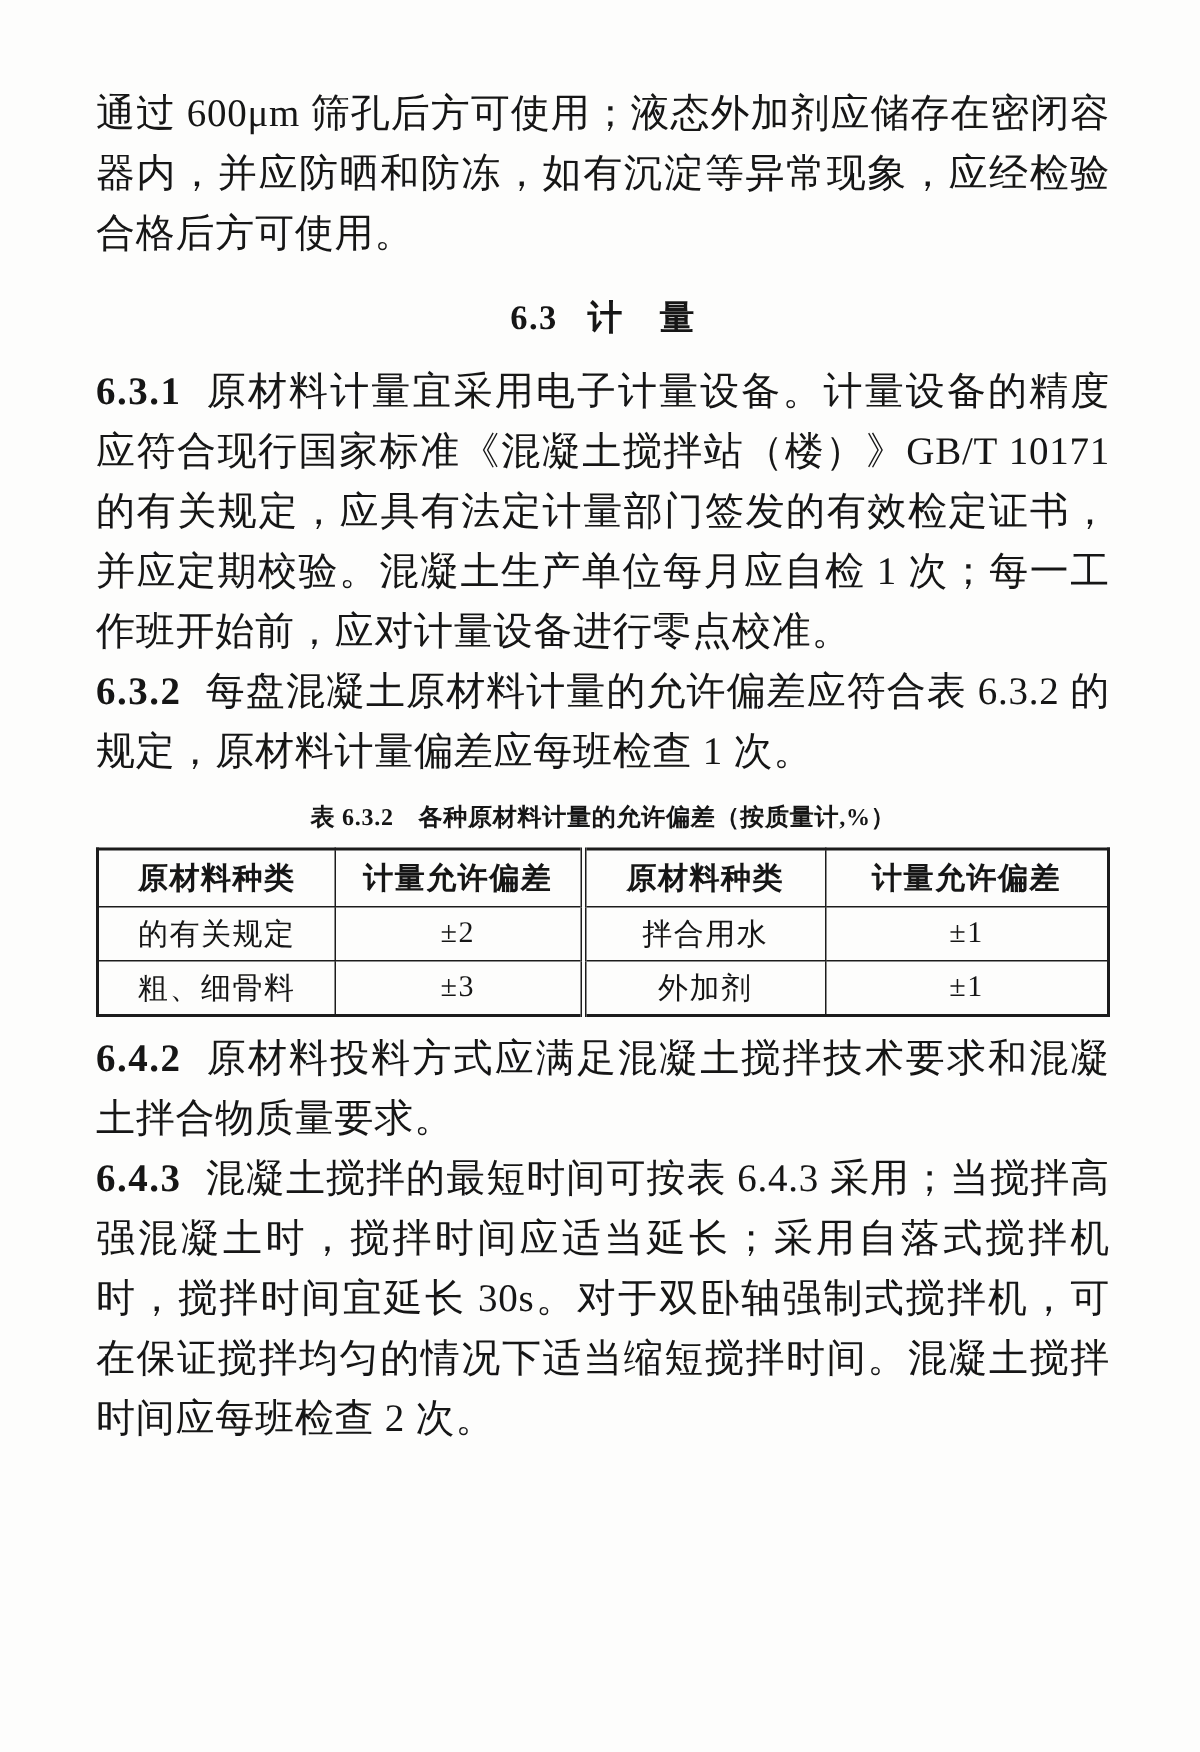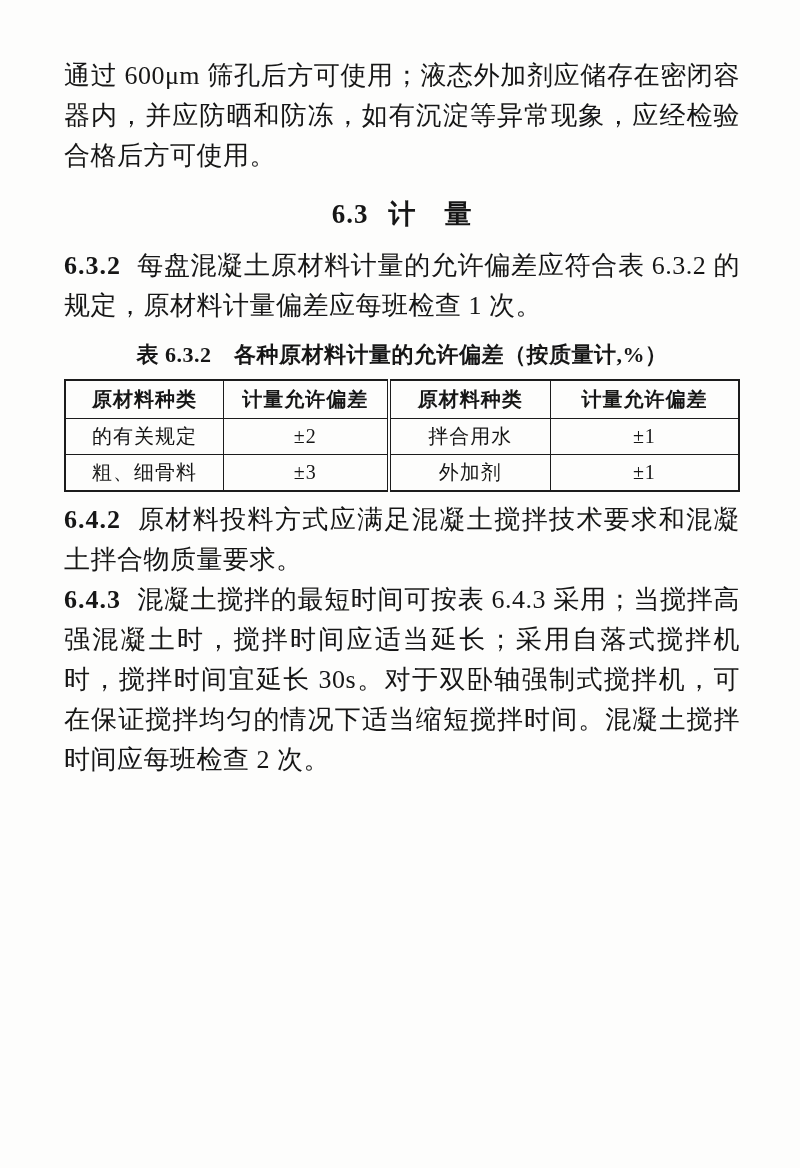--- a/index.html
+++ b/index.html
@@ -23,29 +23,29 @@
     text-align: justify;
     letter-spacing: 0.5px;
   }
   .clause-num {
     font-weight: bold;
     margin-right: 16px;
     letter-spacing: 1px;
   }
   h2.section-heading {
     margin: 20px 0 14px 0;
-    font-size: 27px;
+    font-size: 23px;
     font-weight: bold;
     text-align: center;
     letter-spacing: 1px;
   }
   .heading-num { margin-right: 20px; }
   .table-caption {
     margin: 14px 0 9px 0;
-    font-size: 22px;
+    font-size: 16px;
     font-weight: bold;
     text-align: center;
     letter-spacing: 0.5px;
   }
   table.tol-table {
     width: 100%;
     border-collapse: collapse;
     table-layout: fixed;
     font-size: 20px;
     border: 2px solid #1c1c1c;
@@ -78,20 +78,21 @@
 </style>
 </head>
 <body>
 
 <div class="page">
 
   <p class="body-text"><span>通过 600μm 筛孔后方可使用；液态外加剂应储存在密闭容器内，并应防晒和防冻，如有沉淀等异常现象，应经检验合格后方可使用。</span></p>
 
   <h2 class="section-heading"><span class="heading-num">6.3</span><span>计　量</span></h2>
 
+  <p class="body-text"><span class="clause-num">6.3.1</span><span>原材料计量宜采用电子计量设备。计量设备的精度应符合现行国家标准《混凝土搅拌站（楼）》GB/T 10171 的有关规定，应具有法定计量部门签发的有效检定证书，并应定期校验。混凝土生产单位每月应自检 1 次；每一工作班开始前，应对计量设备进行零点校准。</span></p>
 
   <p class="body-text"><span class="clause-num">6.3.2</span><span>每盘混凝土原材料计量的允许偏差应符合表 6.3.2 的规定，原材料计量偏差应每班检查 1 次。</span></p>
 
   <div class="table-caption">表 6.3.2　各种原材料计量的允许偏差（按质量计,%）</div>
 
   <table class="tol-table">
     <colgroup>
       <col class="c1">
         <col class="c2">
         <col class="c3">

